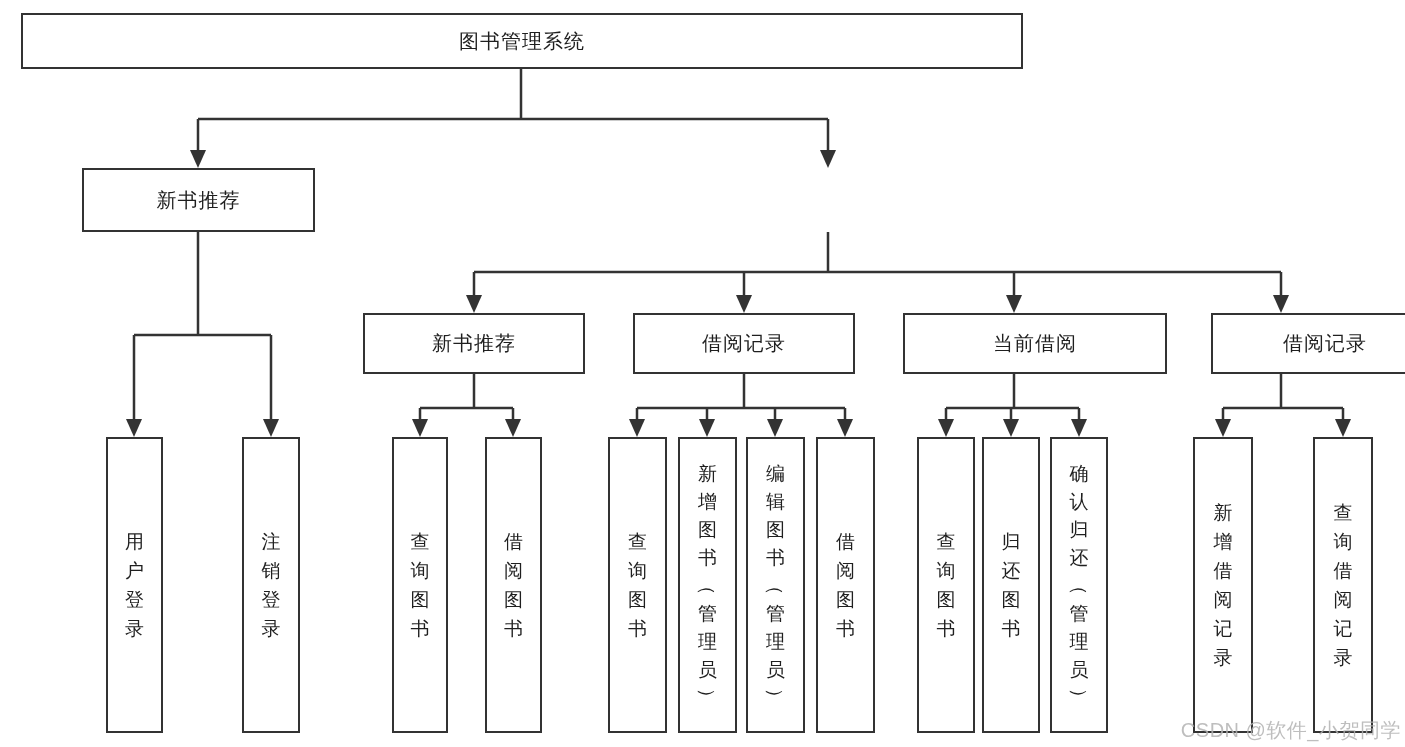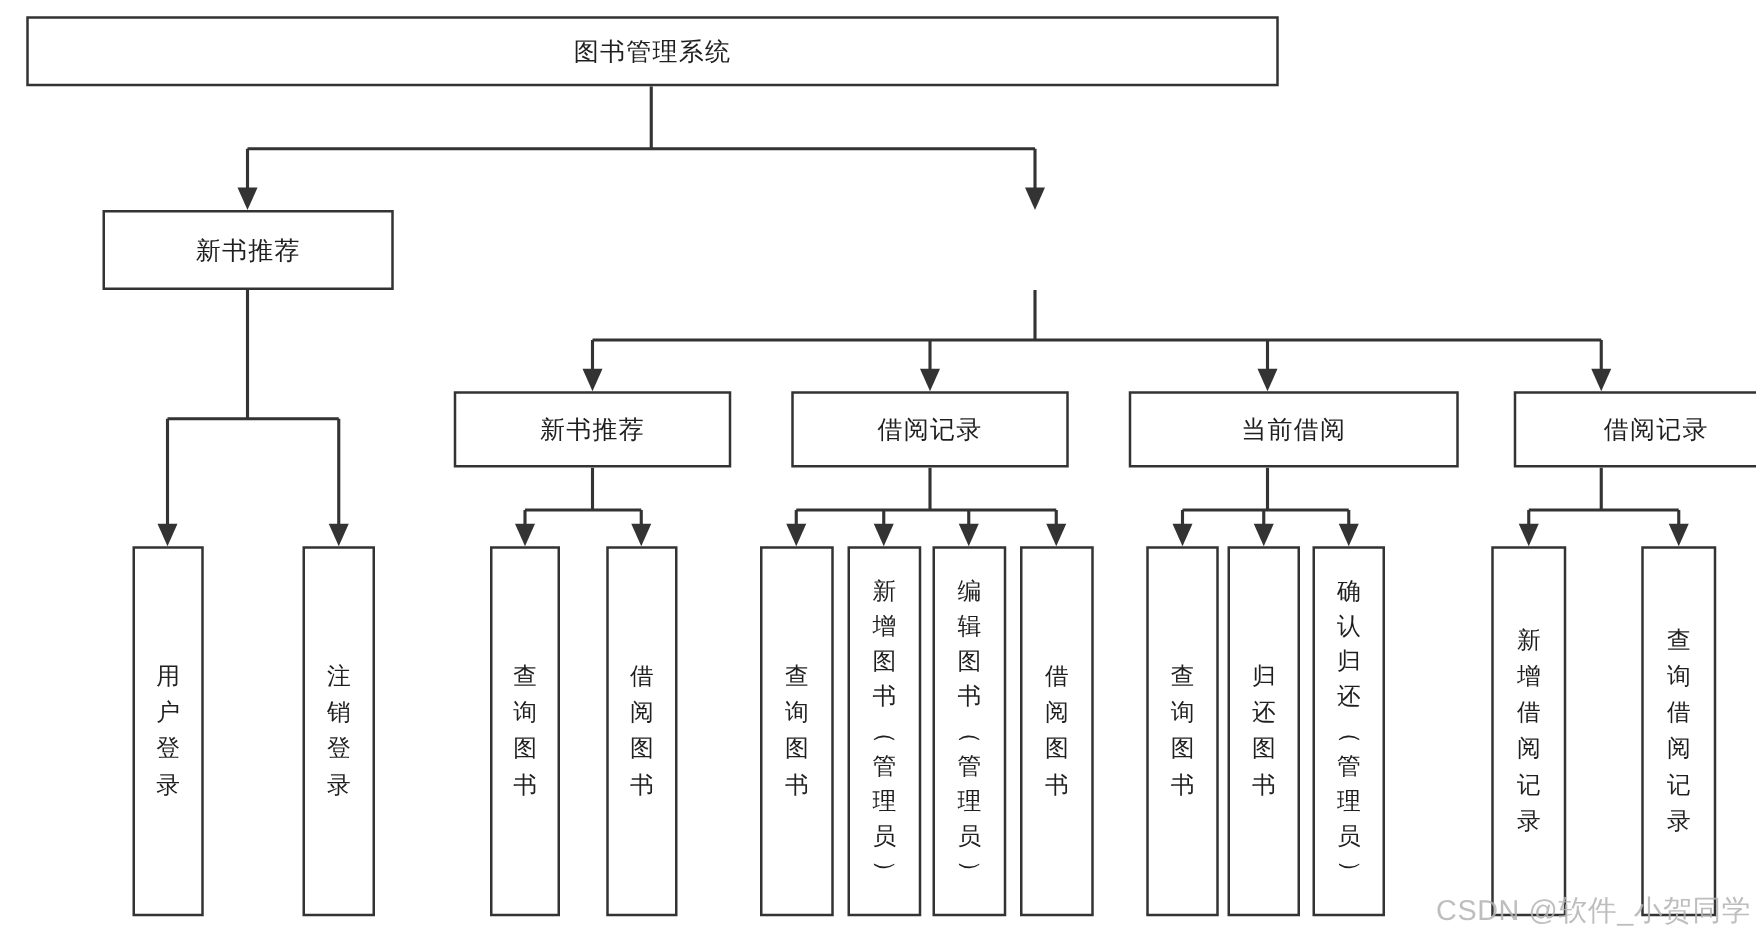--- a/index.html
+++ b/index.html
@@ -26,21 +26,21 @@
     gap:10px;
     font-size:19px;
     line-height:1;
     top:437px;height:296px;
   }
   .vbox span{display:block;line-height:1;}
   .vbox span.rot{transform:rotate(90deg);}
   .watermark{
     position:absolute;
     right:4px;bottom:3px;
-    font-size:23px;
+    font-size:20px;
     color:var(--watermark,#b3b3b3);
     opacity:.85;
     letter-spacing:.5px;
     white-space:nowrap;
     z-index:5;
     margin-left:35px;
   }
 </style>
 </head>
 <body>

